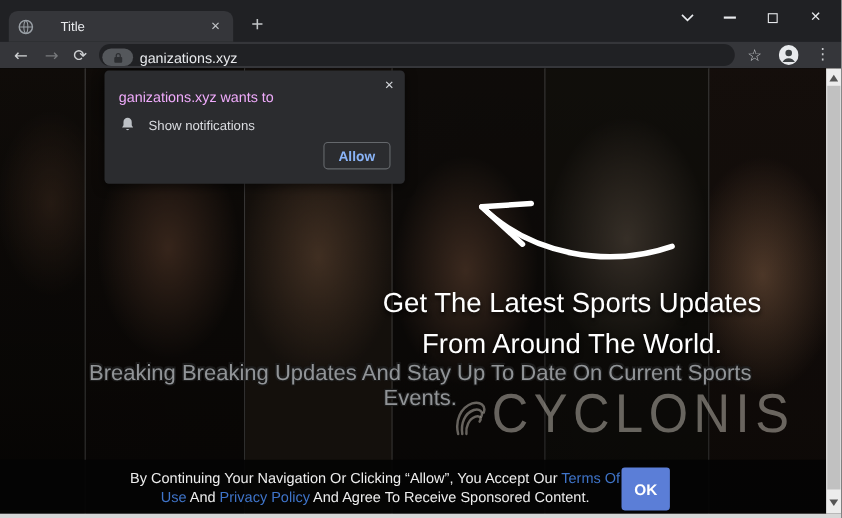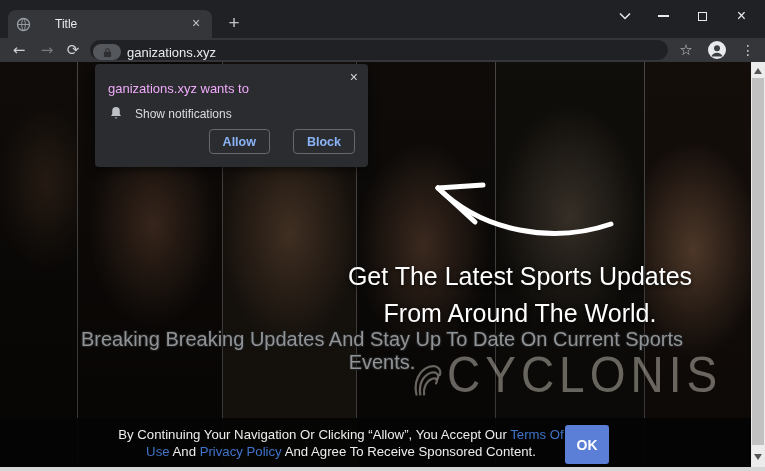--- a/index.html
+++ b/index.html
@@ -210,18 +210,17 @@
       <div class="popup-title">ganizations.xyz wants to</div>
       <div class="popup-row">
         <svg width="14" height="16" viewBox="0 0 16 18">
           <path d="M8 2.2a4.3 4.3 0 0 0-4.3 4.3v3.6L2.3 12.4h11.4L12.3 10.1V6.5A4.3 4.3 0 0 0 8 2.2z" fill="#bdc1c6"></path>
           <path d="M6.3 14a1.8 1.8 0 0 0 3.4 0z" fill="#bdc1c6"></path>
         </svg>
         <span class="popup-perm">Show notifications</span>
       </div>
       <div class="popup-btns">
         <button class="pbtn">Allow</button>
-        <button class="pbtn">Block</button>
       </div>
     </div>
   </div>
 
 </div>
 
 </body></html>

